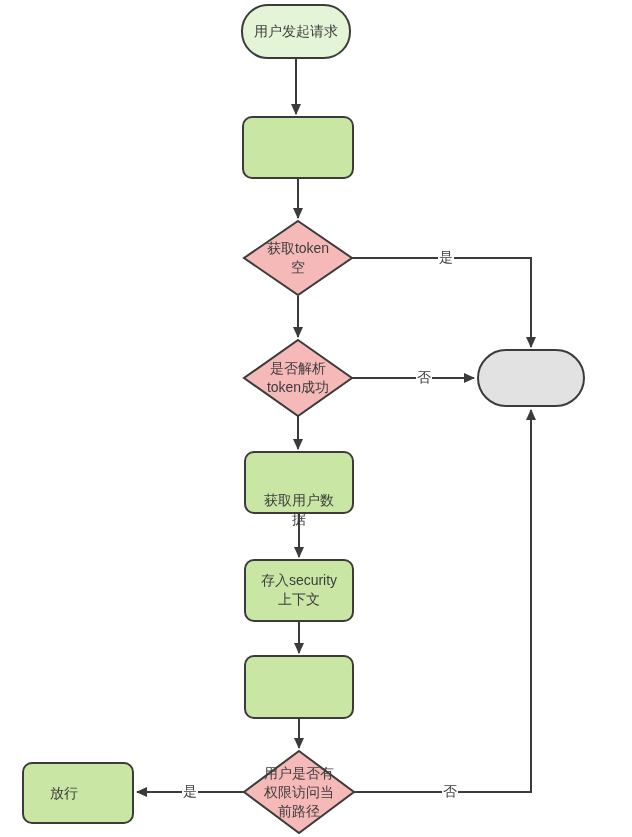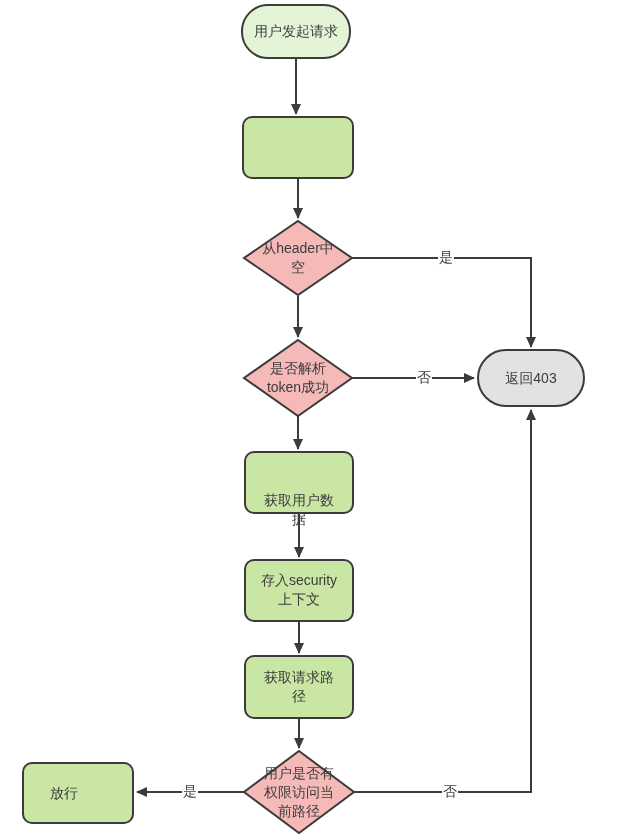--- a/index.html
+++ b/index.html
@@ -89,31 +89,28 @@
     <rect class="node" x="245" y="560" width="108" height="61" rx="9" ry="9" fill="#c9e6a4"></rect>
 
     <rect class="node" x="245" y="656" width="108" height="62" rx="9" ry="9" fill="#c9e6a4"></rect>
 
     <polygon class="node" points="299,751 354,792 299,833 244,792" fill="#f5b9b7"></polygon>
 
     <rect class="node" x="23" y="763" width="110" height="60" rx="9" ry="9" fill="#c9e6a4"></rect>
   </svg>
 
   <div class="node-label" style="left:296px;top:31px">用户发起请求</div>
-  <div class="node-label" style="left:298px;top:258px">从header中
+  <div class="node-label" style="left:298px;top:258px">获取token
 空</div>
   <div class="node-label" style="left:298px;top:378px">是否解析
 token成功</div>
-  <div class="node-label" style="left:531px;top:378px">返回403</div>
   <div class="node-label" style="left:299px;top:510px">获取用户数
 据</div>
   <div class="node-label" style="left:299px;top:590px">存入security
 上下文</div>
-  <div class="node-label" style="left:299px;top:687px">获取请求路
-径</div>
   <div class="node-label" style="left:299px;top:792px">用户是否有
 权限访问当
 前路径</div>
   <div class="node-label" style="left:64px;top:793px">放行</div>
 
   <span class="edge-label" style="left:446px;top:258px">是</span>
   <span class="edge-label" style="left:424px;top:378px">否</span>
   <span class="edge-label" style="left:190px;top:792px">是</span>
   <span class="edge-label" style="left:450px;top:792px">否</span>
 

